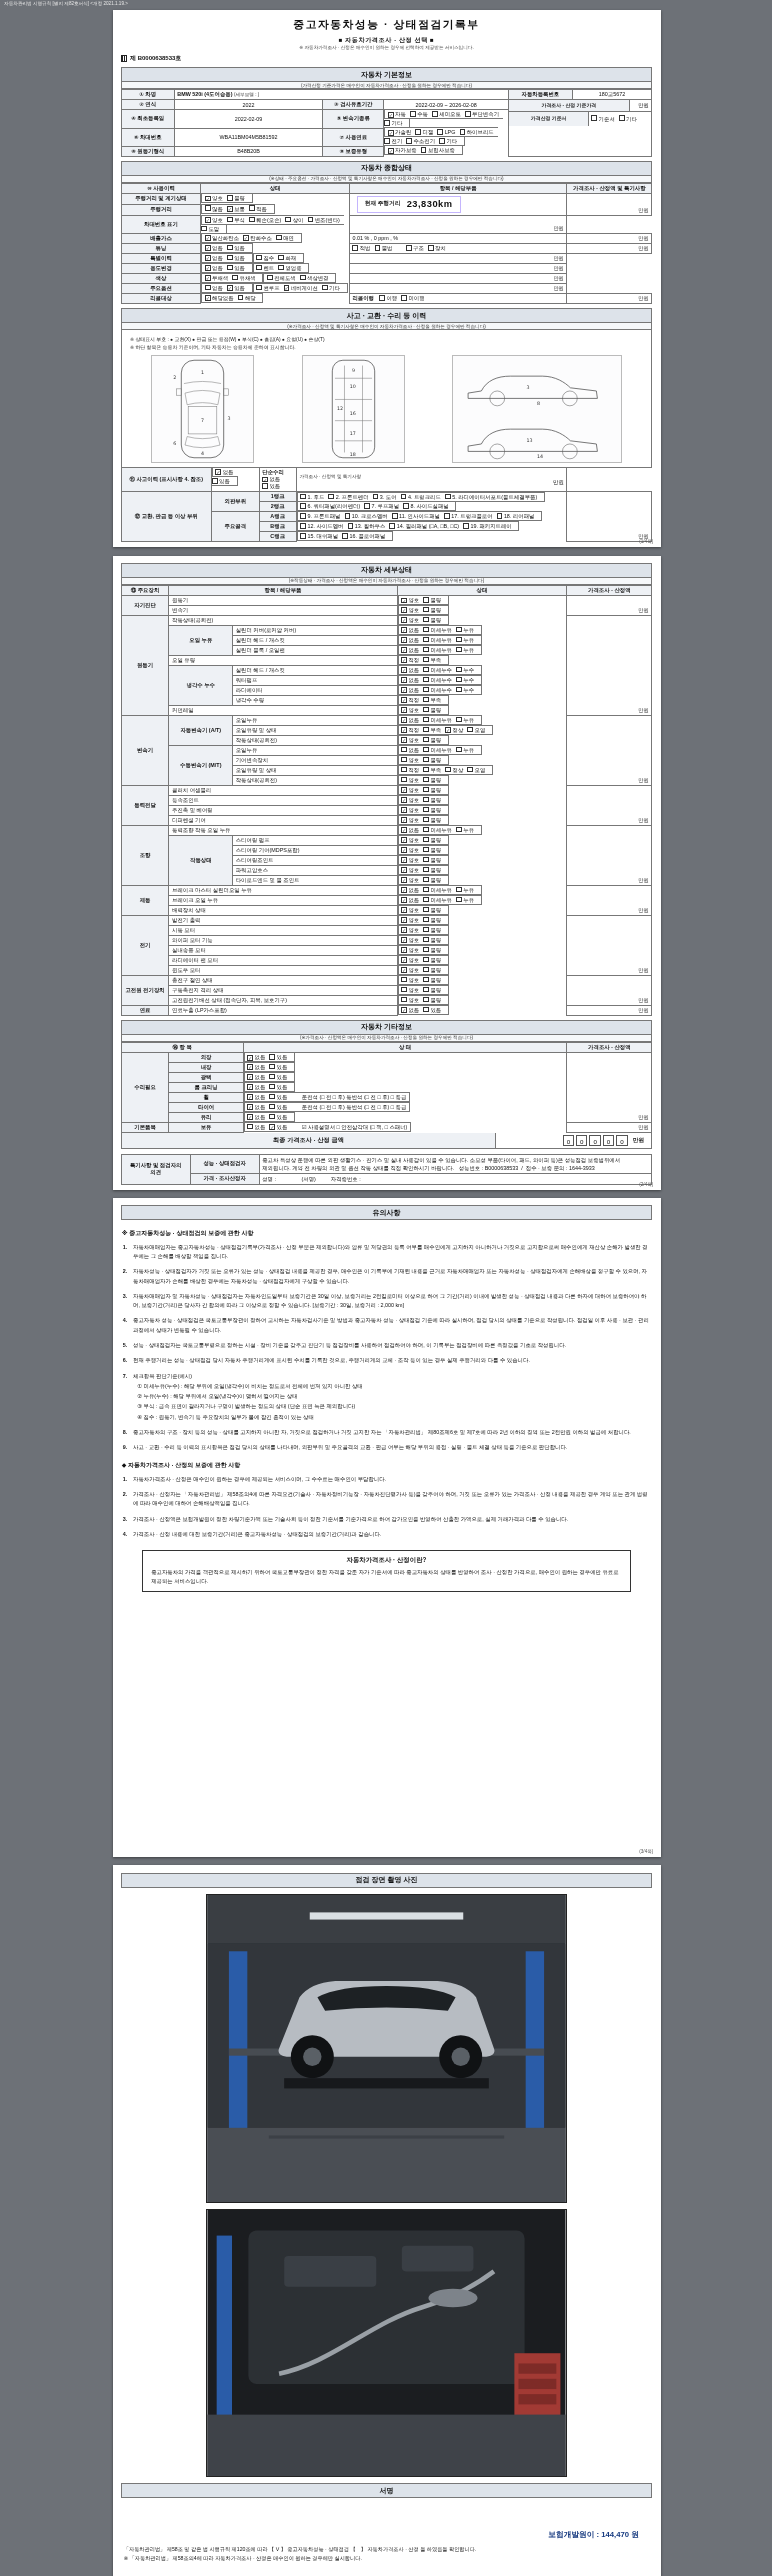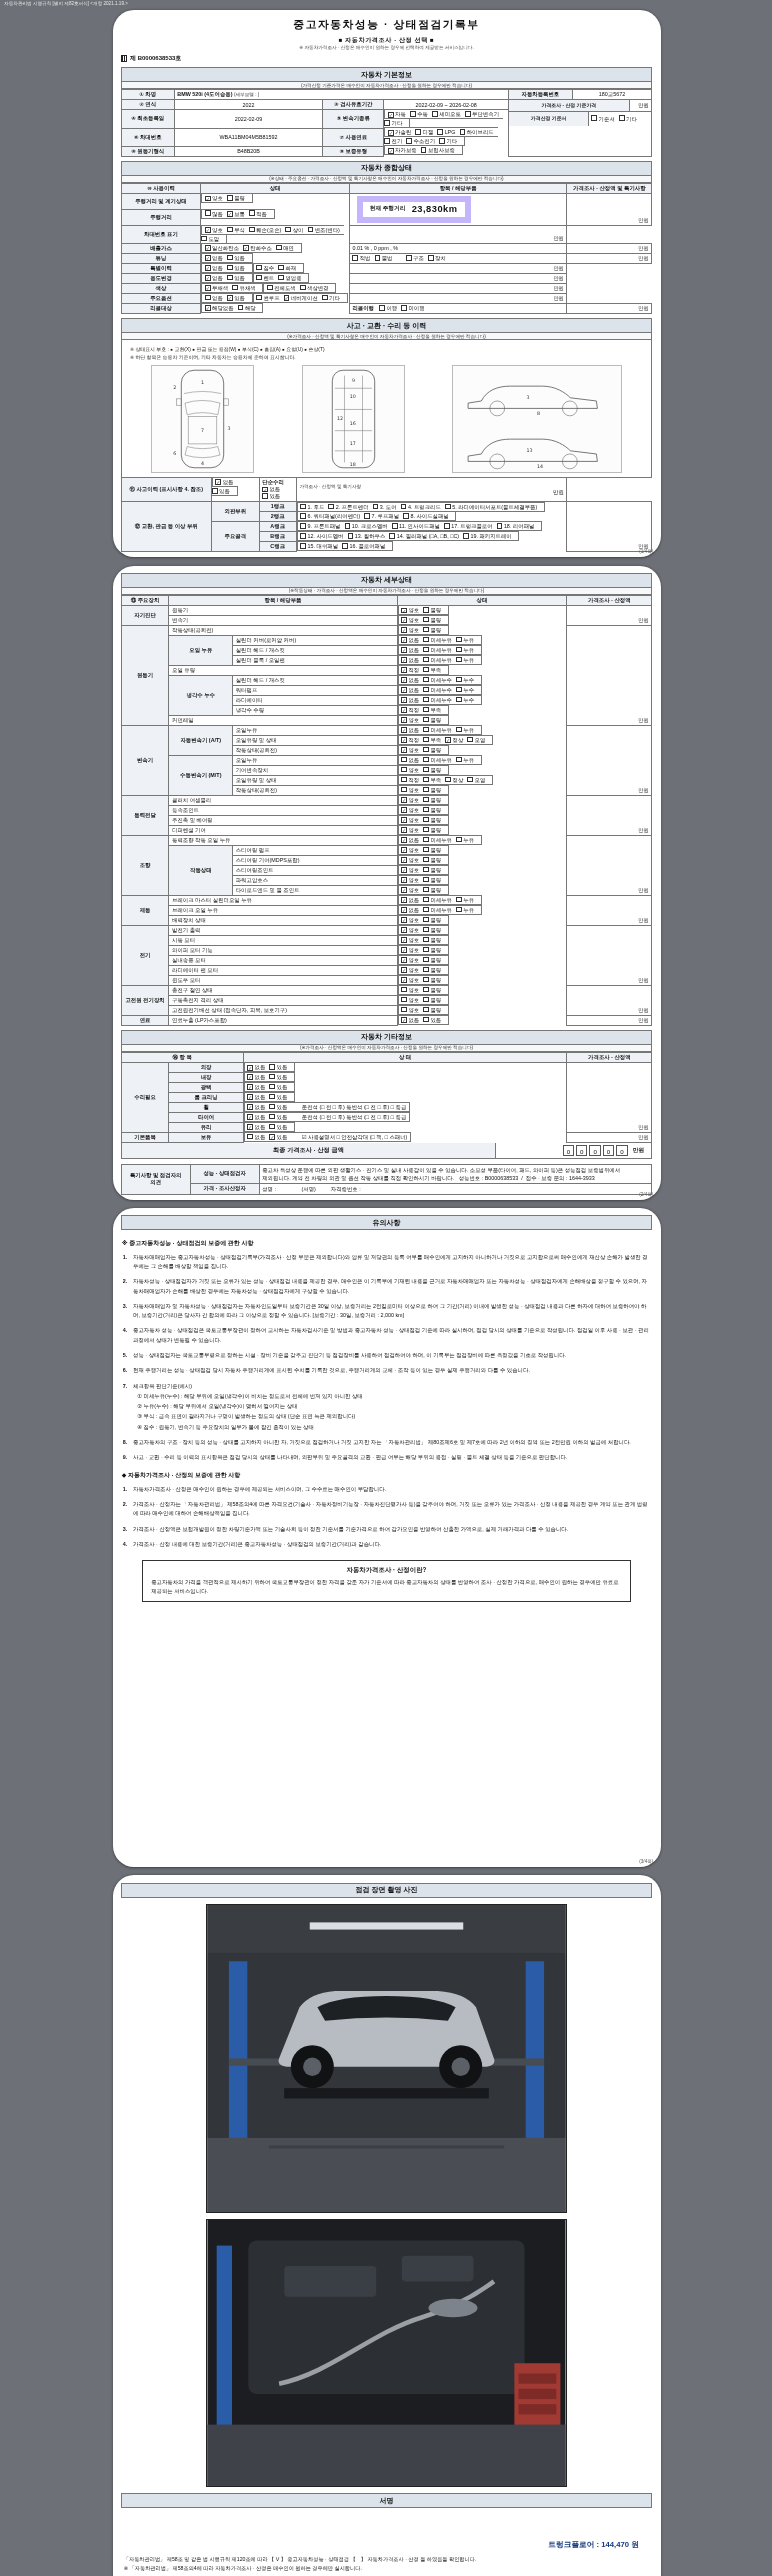--- a/index.html
+++ b/index.html
@@ -1,39 +1,39 @@
 <!DOCTYPE html>
 <html style="font-size:8.2px"><head>
 <meta charset="utf-8">
 <style>
 *{margin:0;padding:0;box-sizing:border-box;}
 html{background:#6d7177;}
 body{width:773px;background:#6d7177;font-family:"Liberation Sans","DejaVu Sans",sans-serif;color:#111;}
 .top-note{color:#e6e6e6;font-size:4.6px;padding:1px 4.1px;}
-.page{width:548px;margin:3.1px auto 8.2px;background:#fff;padding:7.2px 8.2px 5.2px;box-shadow:0 0.5px 2.6px rgba(0,0,0,.45);display:block;position:relative;border-radius:21px;}
+.page{width:548px;margin:3.1px auto 8.2px;background:#fff;padding:7.2px 8.2px 5.2px;box-shadow:0 0.5px 2.6px rgba(0,0,0,.45);display:block;position:relative;}
 .doc-title{text-align:center;font-size:10.8px;font-weight:bold;letter-spacing:1.5px;margin-top:1px;}
 .doc-subtitle-wrap{text-align:center;margin:2.6px 0 0.5px;}
 .doc-subtitle{display:inline-block;font-size:6.2px;font-weight:bold;letter-spacing:0.5px;}
 .doc-subnote{text-align:center;font-size:4.6px;color:#444;}
 .doc-no{font-size:6px;font-weight:bold;margin:3.6px 0 2.1px;display:flex;align-items:center;gap:2.6px;}
 .seal{width:6.7px;height:6.7px;border:0.5px solid #222;background:repeating-linear-gradient(90deg,#222 0 1px,#fff 1px 2.1px);display:inline-block;}
 .band{background:#dde3ea;border:0.5px solid #777;text-align:center;font-weight:bold;font-size:7px;padding:1.5px 0;margin-top:4.1px;}
 .band-note{font-size:4.6px;text-align:center;border:0.5px solid #777;border-top:none;padding:0.5px 0;color:#333;background:#f6f8fa;}
 table.t{width:100%;border-collapse:collapse;table-layout:fixed;}
 .t td,.t th{border:0.5px solid #777;font-size:5.4px;padding:1px 2.6px;vertical-align:middle;word-break:keep-all;text-align:left;}
 .t .lbl{background:#eef1f5;text-align:center;font-weight:bold;}
 .t .val{background:#fff;}
 .t .ctr{text-align:center;}
 .t .pricec{background:#fff;text-align:right;color:#333;vertical-align:bottom;font-size:5.2px;}
 .cb{display:inline-block;width:5.7px;height:5.7px;border:0.5px solid #333;font-size:4.6px;line-height:5.2px;text-align:center;vertical-align:-0.5px;background:#fff;color:#111;font-weight:bold;}
 .opt{margin-right:4.1px;white-space:nowrap;display:inline-block;font-size:5.4px;}
 .ol{margin-left:1.5px;}
 .opts{display:inline;}
 .gap{display:inline-block;width:9.3px;}
-.mile-box{border:6px solid #c4b5fd;display:inline-flex;align-items:center;gap:6.2px;padding:2.6px 7.2px;background:#fff;margin:1px 0 1px 4.1px;}
+.mile-box{border:1px solid #c4b5fd;display:inline-flex;align-items:center;gap:6.2px;padding:2.6px 7.2px;background:#fff;margin:1px 0 1px 4.1px;}
 .mile-label{font-size:5.7px;font-weight:bold;}
 .mile-val{font-size:9.3px;font-weight:bold;letter-spacing:0.5px;}
 .legend{font-size:4.9px;color:#222;padding:1.5px 3.1px 0;}
 .diagram-wrap{border:0.5px solid #777;border-top:none;padding:4.1px 5.2px 3.1px;display:flex;justify-content:space-around;align-items:center;background:#fff;}
 .diagram{border:0.5px solid #bbb;background:#fcfcfd;}
 svg text{font-family:"DejaVu Sans",sans-serif;}
 .assess-text{white-space:pre-wrap;font-size:5.2px;line-height:1.5;}
 .final-row{display:flex;border:0.5px solid #777;border-top:none;align-items:stretch;}
 .final-label{flex:1;background:#eef1f5;font-weight:bold;font-size:6.2px;text-align:center;padding:3.1px;border-right:0.5px solid #777;}
 .final-value{width:155px;display:flex;align-items:center;justify-content:flex-end;gap:2.1px;padding:2.1px 7.2px;}
@@ -712,20 +712,20 @@
     <rect x="600" y="280" width="90" height="210" fill="#a23a34"></rect>
     <rect x="608" y="300" width="74" height="20" fill="#7e2b27"></rect>
     <rect x="608" y="330" width="74" height="20" fill="#7e2b27"></rect>
     <rect x="608" y="360" width="74" height="20" fill="#7e2b27"></rect>
     <rect x="0" y="400" width="700" height="120" fill="#3f4349"></rect>
   </svg>
 
   <div class="band">서명</div>
   <div class="sig-space"></div>
   <div class="insurance">
-    <span>트렁크플로어 :</span>
+    <span>보험개발원이 :</span>
     <span>144,470 원</span>
   </div>
   <div class="footer-line">「자동차관리법」 제58조 및 같은 법 시행규칙 제120조에 따라  【 Ⅴ 】 중고자동차성능 · 상태점검   【　】 자동차가격조사 · 산정  을 하였음을 확인합니다.</div>
   <div class="footer-line">※ 「자동차관리법」 제58조의4에 따라 자동차가격조사 · 산정은 매수인이 원하는 경우에만 실시합니다.</div>
 
 </div>
 
 
 </body></html>

